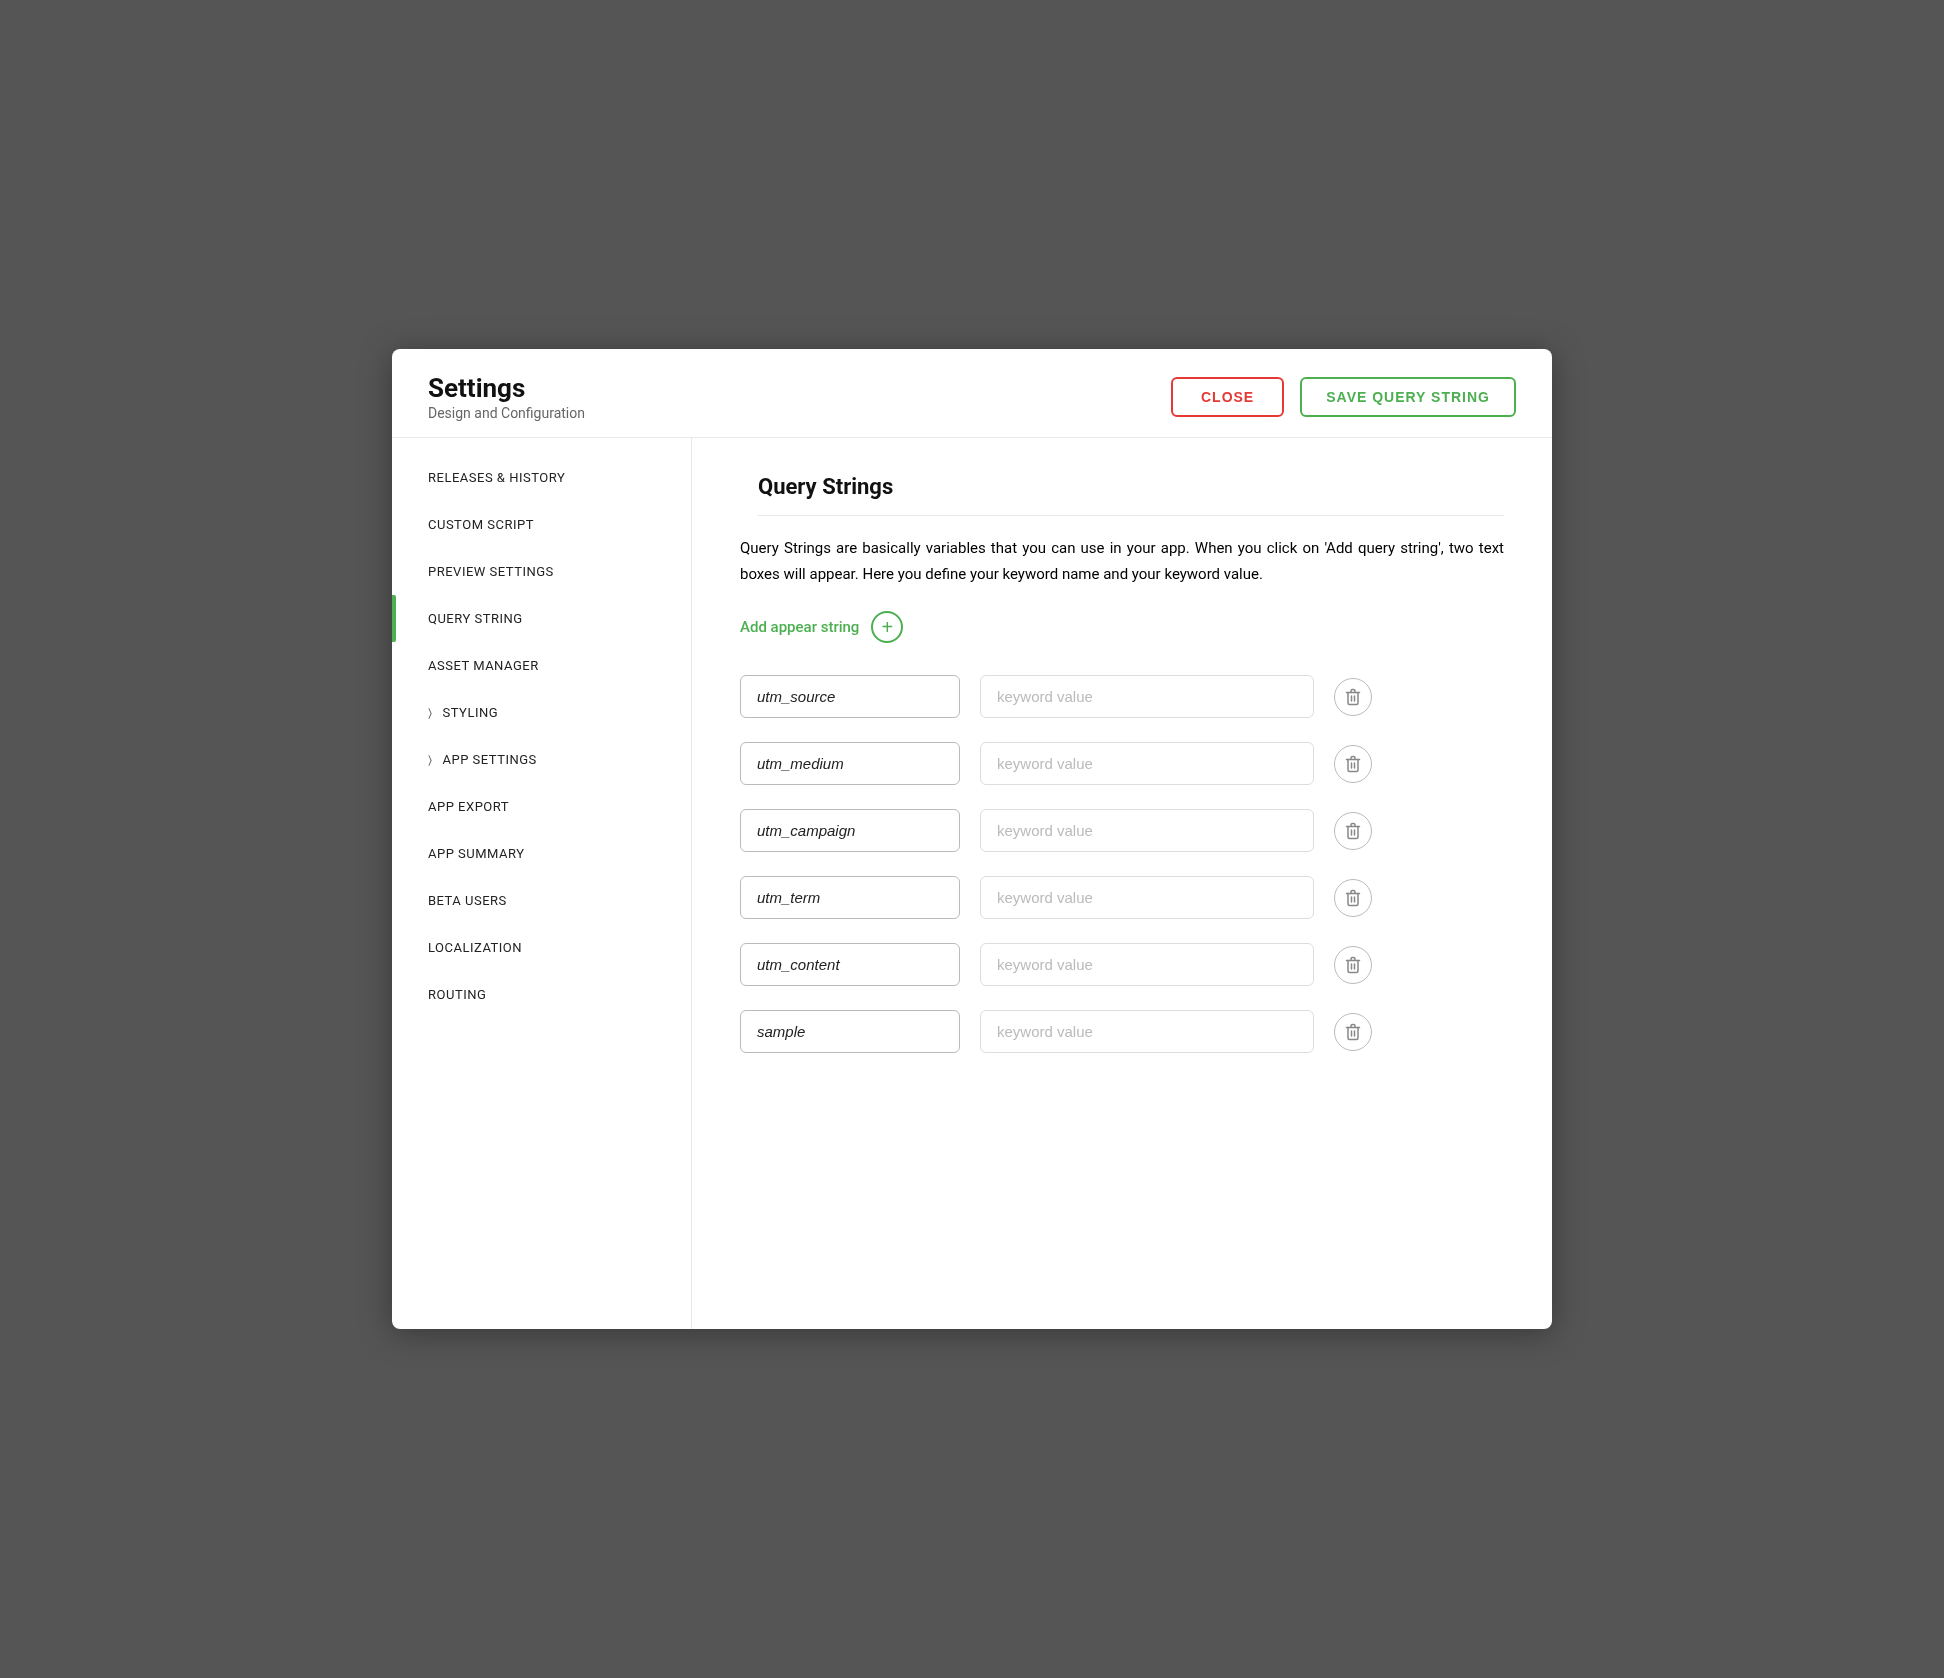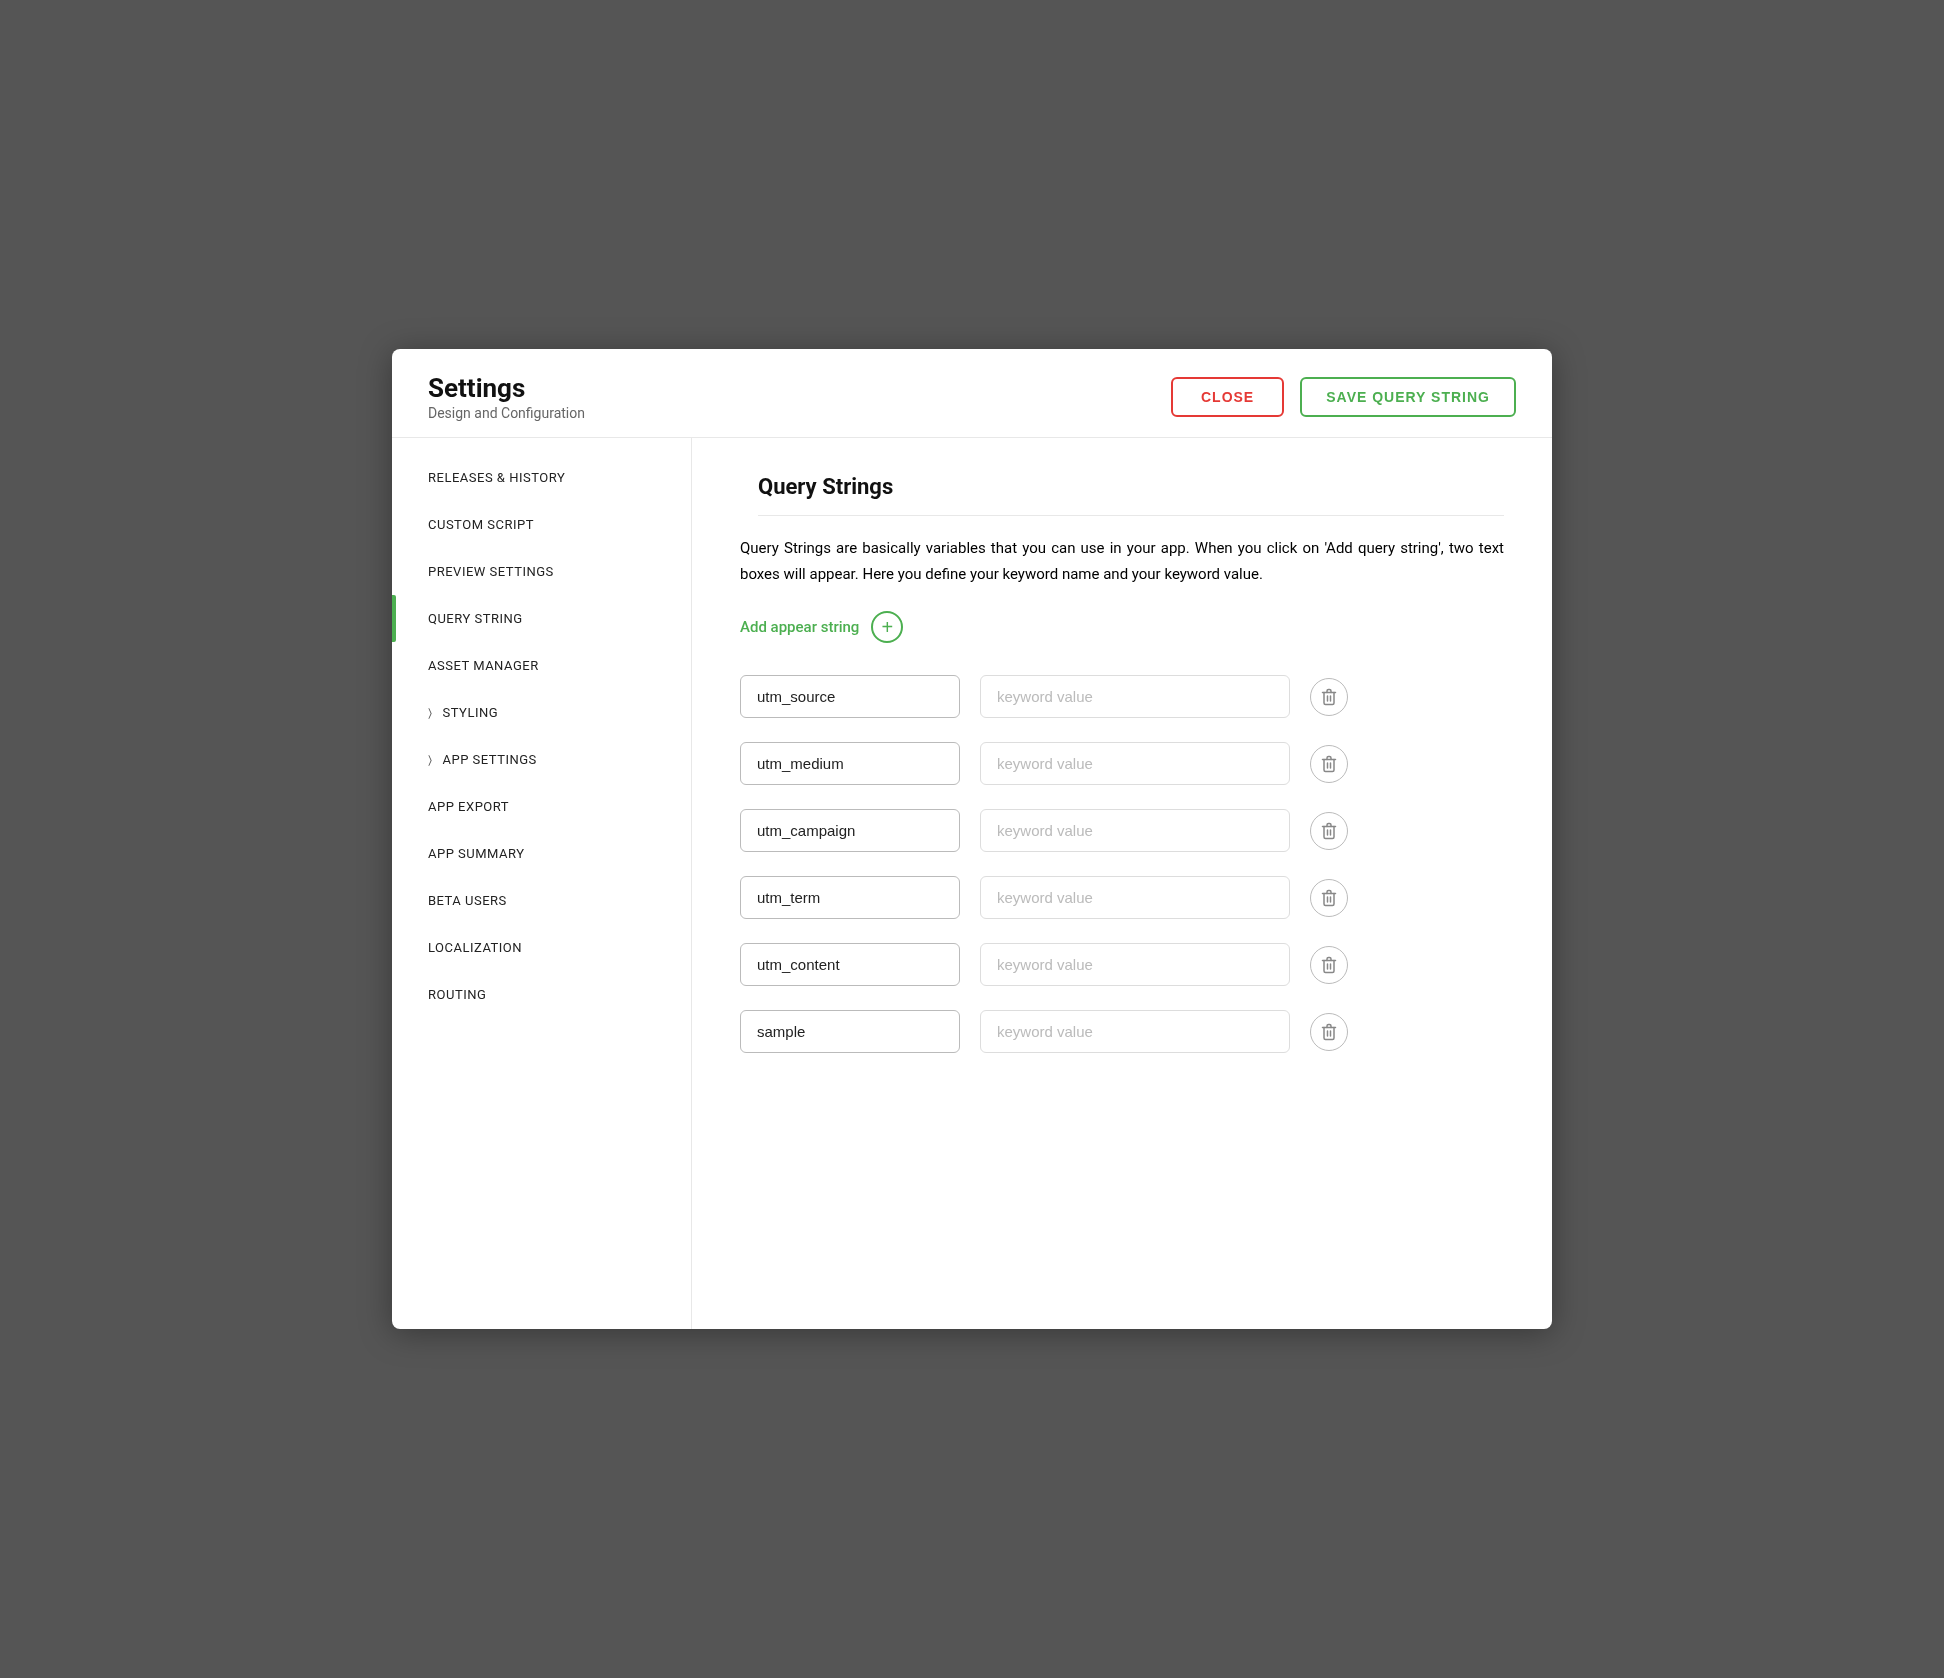--- a/index.html
+++ b/index.html
@@ -157,27 +157,28 @@
       margin-bottom: 24px;
     }
     .query-key-input {
       border: 1.5px solid #bbb;
       border-radius: 6px;
       padding: 12px 16px;
       font-size: 15px;
       width: 220px;
       color: #222;
       outline: none;
+      font-style: italic;
     }
     .query-value-input {
       border: 1.5px solid #ddd;
       border-radius: 6px;
       padding: 12px 16px;
       font-size: 15px;
-      width: 310px;
+      width: 334px;
       color: #aaa;
       outline: none;
     }
     .query-value-input::placeholder { color: #bbb; }
     .delete-btn {
       width: 38px;
       height: 38px;
       border-radius: 50%;
       border: 1.5px solid #bbb;
       background: #fff;

